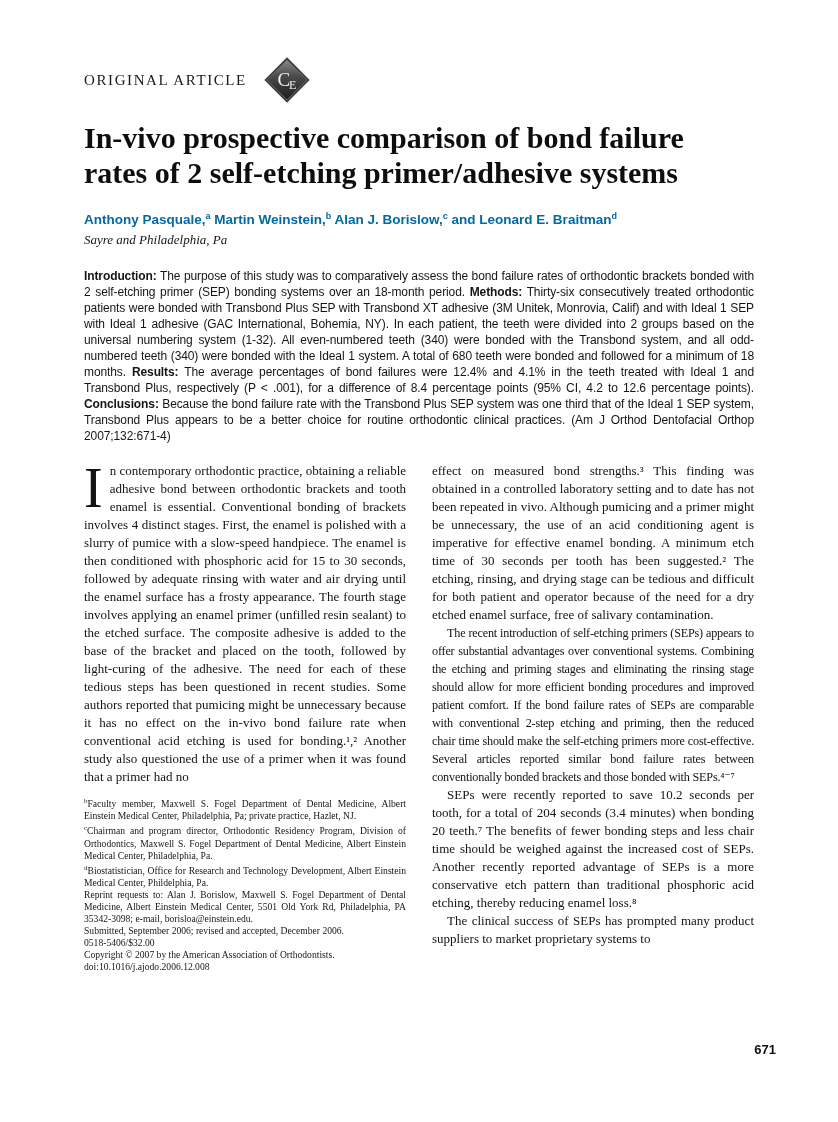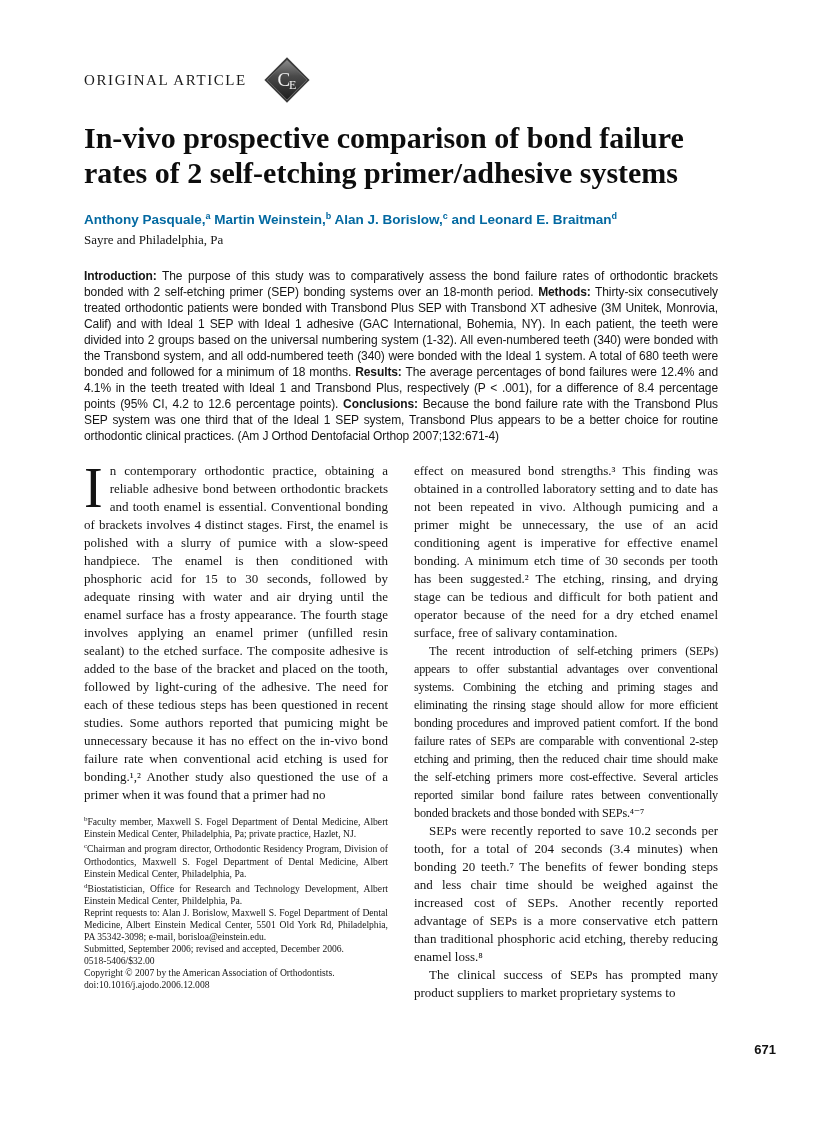--- a/index.html
+++ b/index.html
@@ -1,21 +1,21 @@
 <!DOCTYPE html>
 <html lang="en"><head>
 <meta charset="utf-8">
 <style>
   * { margin:0; padding:0; box-sizing:border-box; }
   html, body { background:#ffffff; }
   body {
     width:838px; height:1122px; position:relative; overflow:hidden;
     font-family:"Liberation Serif","DejaVu Serif",serif; color:#131313;
   }
-  .page { position:absolute; inset:0; padding:54px 120px 0 84px; }
+  .page { position:absolute; inset:0; padding:54px 84px 0 84px; }
 
   
   .article-header { display:flex; align-items:center; height:52px; margin-bottom:14px; }
   .section-label { font-size:15px; letter-spacing:1.6px; color:#1a1a1a; }
   .ce-logo { position:relative; width:52px; height:52px; margin-left:14px; display:inline-block; }
   .ce-diamond {
     position:absolute; left:10px; top:10px; width:32px; height:32px;
     transform:rotate(45deg);
     background:linear-gradient(135deg,#8a8a8a 0%,#4a4a4a 40%,#1e1e1e 100%);
     border:2px solid #3c3c3c;
@@ -29,21 +29,21 @@
   .ce-e { font-size:12px; margin-top:11px; }
 
   
   .title { font-weight:700; font-size:30px; line-height:1.18; color:#0d0d0d; margin-bottom:20px; }
   .title span { display:block; }
   .authors {
     font-family:"Liberation Sans","DejaVu Sans",sans-serif;
     font-weight:bold; font-size:13.5px; margin-bottom:5px; color:#0369a1;
   }
   .authors sup { font-size:9px; }
-  .affiliation { font-size:13px; margin-bottom:20px; }
+  .affiliation { font-style:italic; font-size:13px; margin-bottom:20px; }
 
   
   .abstract {
     font-family:"Liberation Sans","DejaVu Sans",sans-serif;
     font-size:12px; letter-spacing:-0.1px; line-height:16px;
     text-align:justify; margin-bottom:18px; color:#151515;
   }
   .abstract b { font-weight:bold; }
 
   

